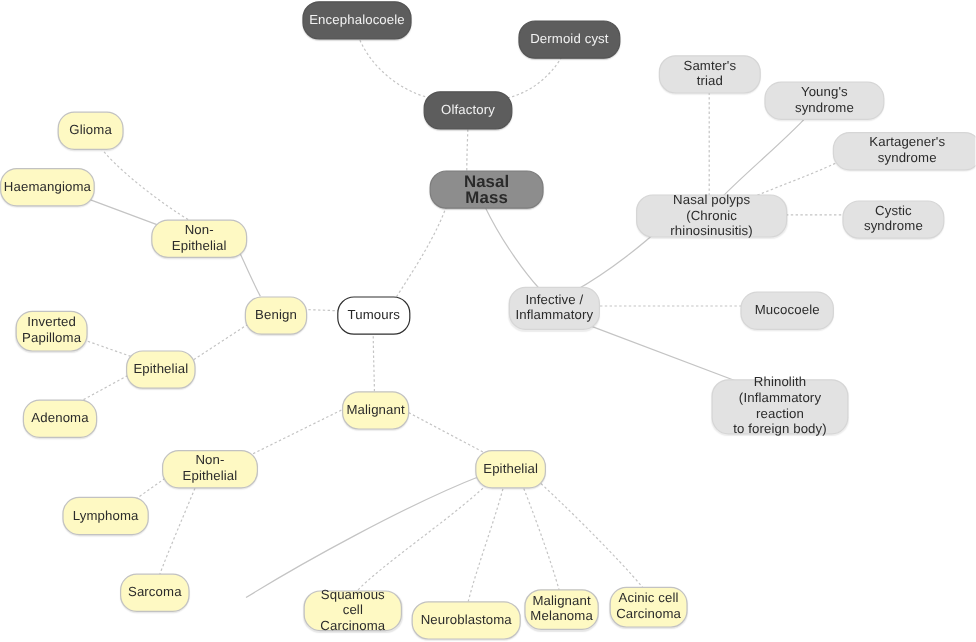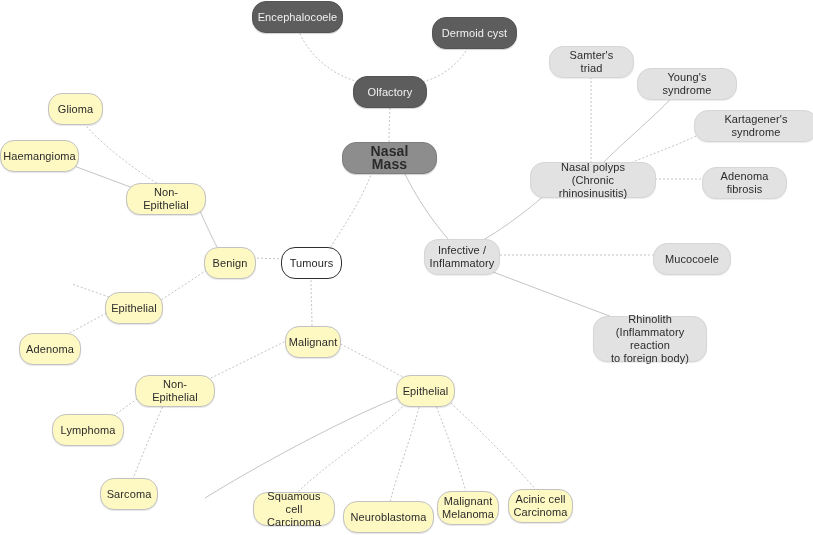--- a/index.html
+++ b/index.html
@@ -40,20 +40,21 @@
     letter-spacing: 0.1px;
   }
   
   .n-root {
     background: #8d8d8d;
     color: #2a2a2a;
     border: 1px solid #7d7d7d;
     font-weight: bold;
     font-size: 14px;
     box-shadow: 0 1px 1px rgba(0,0,0,0.18);
+    margin-left: 16px;
   }
   .n-dark {
     background: #5d5d5d;
     color: #f2f2f2;
     border: 1px solid #545454;
     box-shadow: 0 1px 1px rgba(0,0,0,0.18);
   }
   .n-open {
     background: #ffffff;
     color: #262626;
@@ -145,20 +146,22 @@
   <div class="node n-dark" style="left:252px; top:1px; width:91px; height:26px;">Encephalocoele</div>
   <div class="node n-dark" style="left:432px; top:1px; width:85px; height:26px;margin-top:16px;">Dermoid cyst</div>
 
   <div class="node n-open" style="left:281px; top:247px; width:61px; height:25px;">Tumours</div>
 
   <div class="node n-mid" style="left:204px; top:247px; width:52px; height:23px;">Benign</div>
   <div class="node n-mid" style="left:126px; top:183px; width:80px; height:23px;">Non-Epithelial</div>
   <div class="node n-mid" style="left:48px; top:93px; width:55px; height:24px;">Glioma</div>
   <div class="node n-mid" style="left:0px; top:140px; width:79px; height:24px;">Haemangioma</div>
   <div class="node n-mid" style="left:105px; top:292px; width:58px; height:22px;">Epithelial</div>
+  <div class="node n-mid" style="left:13px; top:259px; width:60px; height:34px;">Inverted
+Papilloma</div>
   <div class="node n-mid" style="left:19px; top:333px; width:62px; height:24px;">Adenoma</div>
 
   <div class="node n-mid" style="left:285px; top:326px; width:56px; height:23px;">Malignant</div>
   <div class="node n-mid" style="left:135px; top:375px; width:80px; height:23px;">Non-Epithelial</div>
   <div class="node n-mid" style="left:52px; top:414px; width:72px; height:24px;">Lymphoma</div>
   <div class="node n-mid" style="left:100px; top:478px; width:58px; height:23px;">Sarcoma</div>
   <div class="node n-mid" style="left:396px; top:375px; width:59px; height:22px;">Epithelial</div>
   <div class="node n-mid" style="left:253px; top:492px; width:82px; height:34px;">Squamous cell
 Carcinoma</div>
   <div class="node n-mid" style="left:343px; top:501px; width:91px; height:24px;">Neuroblastoma</div>
@@ -167,19 +170,19 @@
   <div class="node n-mid" style="left:508px; top:489px; width:65px; height:34px;">Acinic cell
 Carcinoma</div>
 
   <div class="node n-light" style="left:424px; top:239px; width:76px; height:36px;">Infective /
 Inflammatory</div>
   <div class="node n-light" style="left:530px; top:162px; width:126px; height:36px;">Nasal polyps
 (Chronic rhinosinusitis)</div>
   <div class="node n-light" style="left:549px; top:46px; width:85px; height:24px;">Samter's triad</div>
   <div class="node n-light" style="left:637px; top:68px; width:100px; height:24px;">Young's syndrome</div>
   <div class="node n-light" style="left:694px; top:110px; width:124px; height:24px;">Kartagener's syndrome</div>
-  <div class="node n-light" style="left:702px; top:167px; width:85px; height:24px;">Adenoma fibrosis</div>
-  <div class="node n-light" style="left:653px; top:243px; width:78px; height:24px;">Mucocoele</div>
+  <div class="node n-light" style="left:702px; top:167px; width:85px; height:24px;">Cystic syndrome</div>
+  <div class="node n-light" style="left:617px; top:243px; width:78px; height:24px;">Mucocoele</div>
   <div class="node n-light" style="left:593px; top:316px; width:114px; height:46px;">Rhinolith
 (Inflammatory reaction
 to foreign body)</div>
 
 </div>
 
 </body></html>

